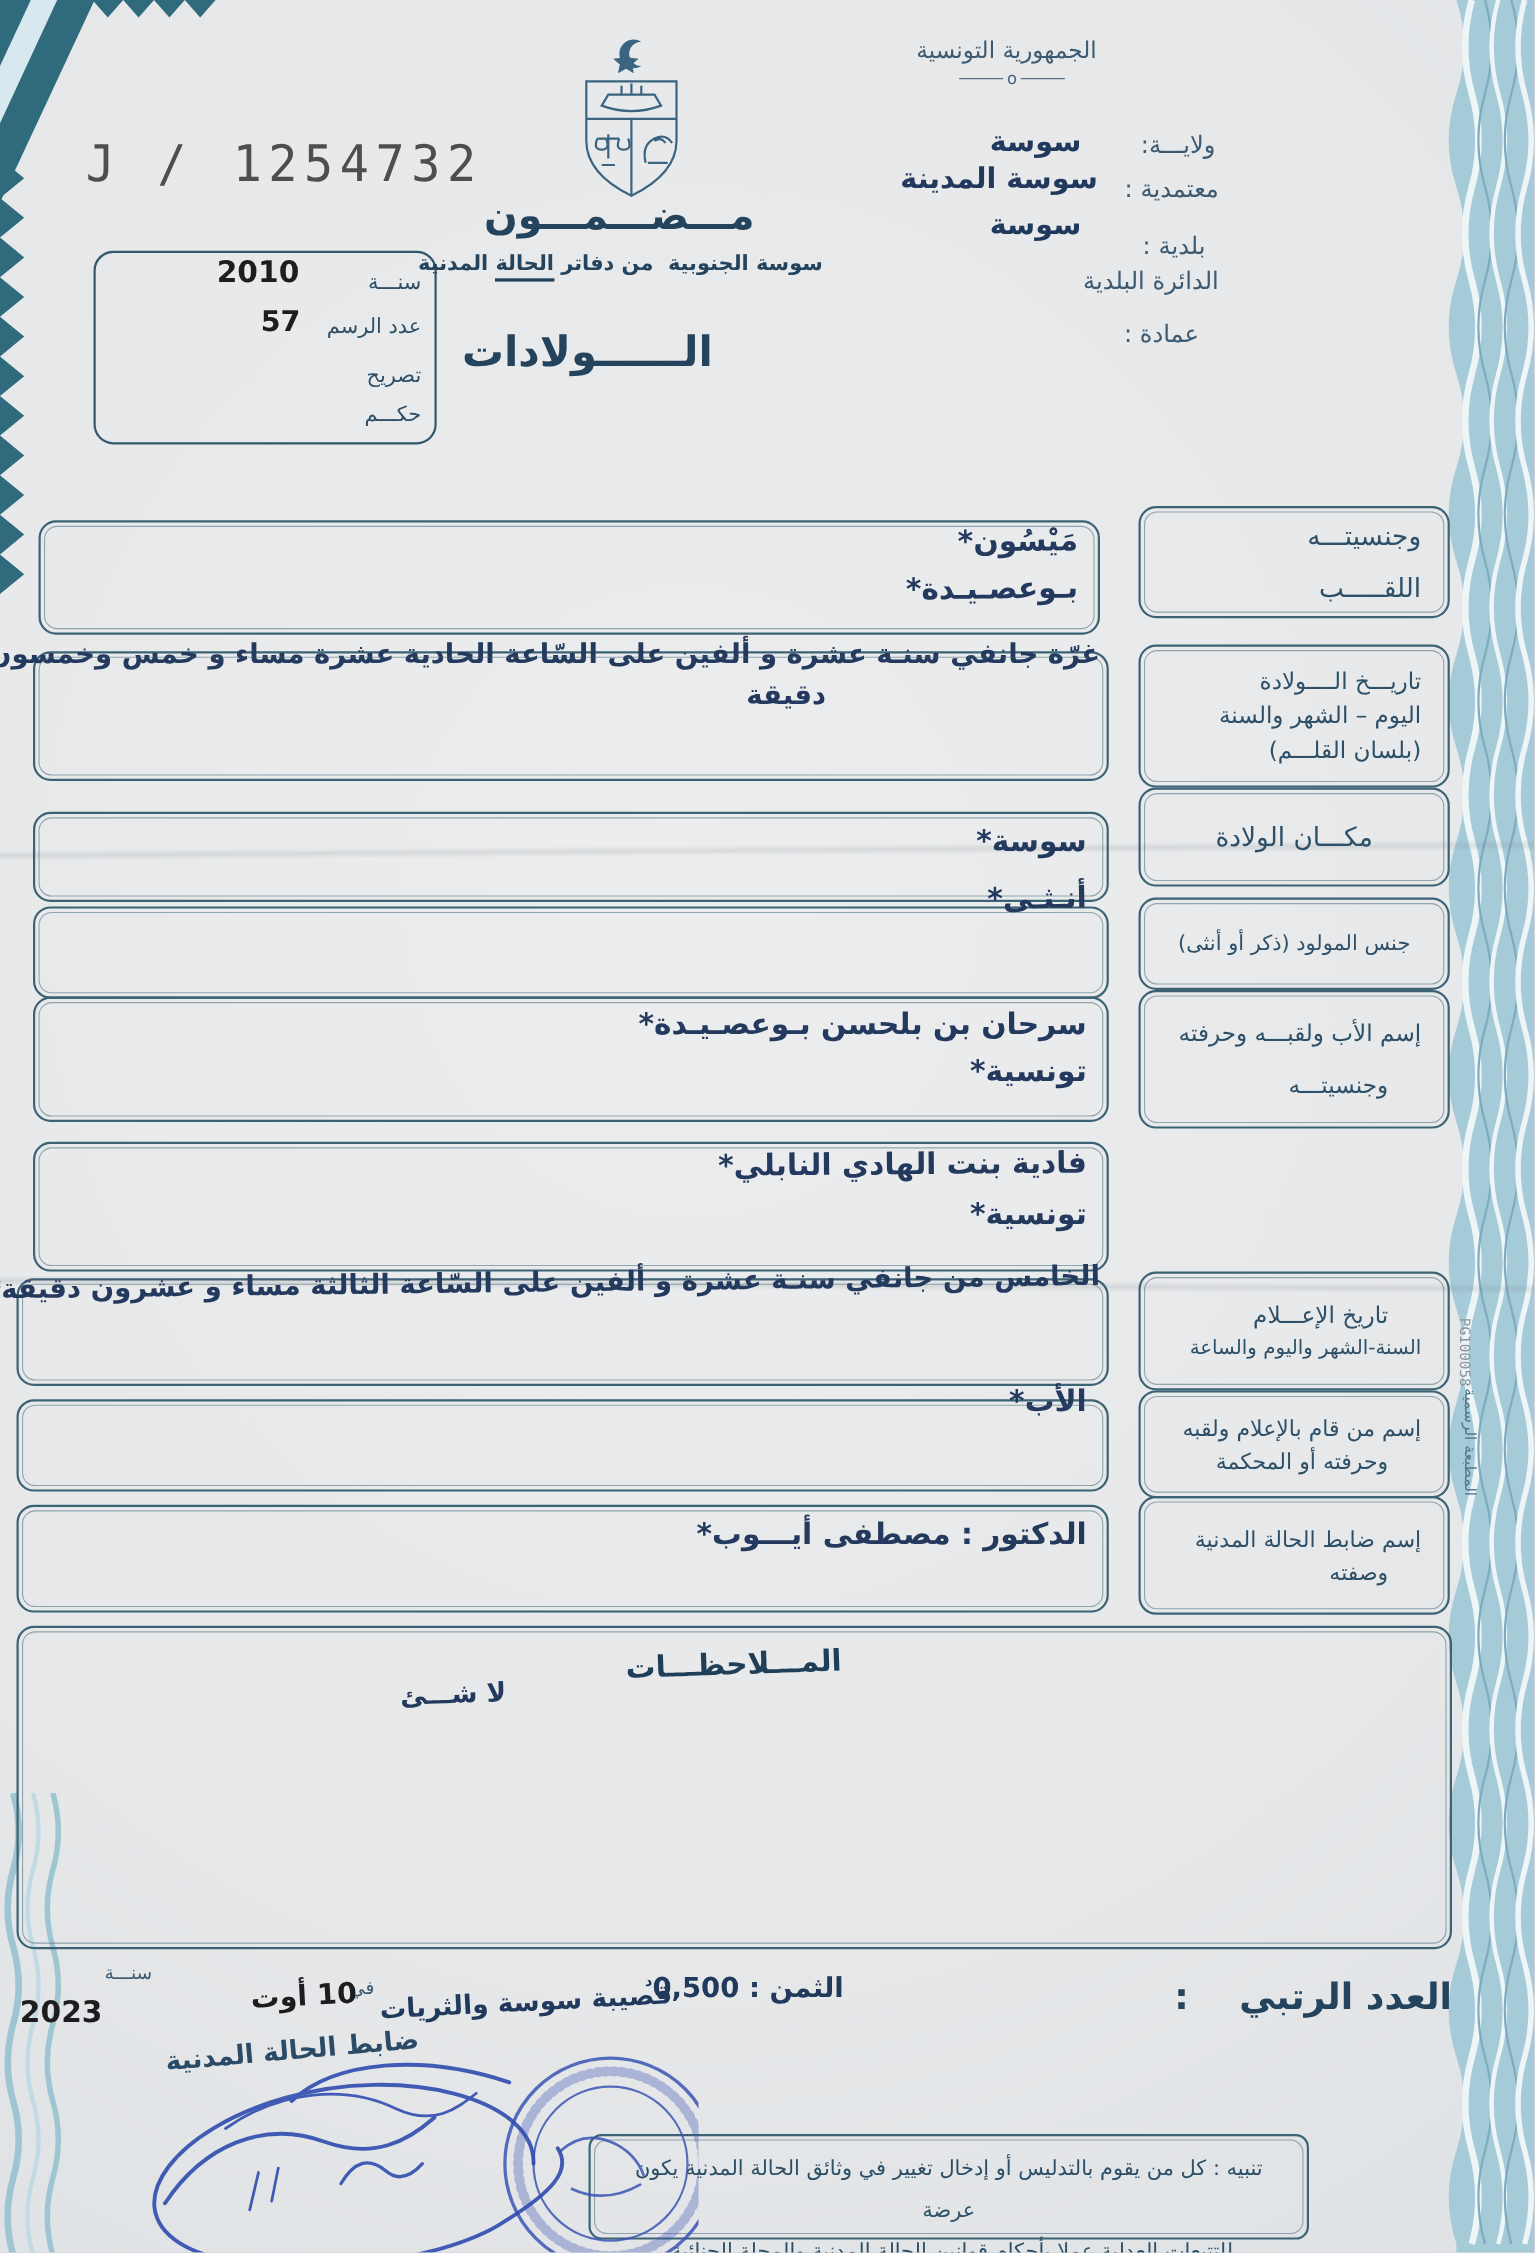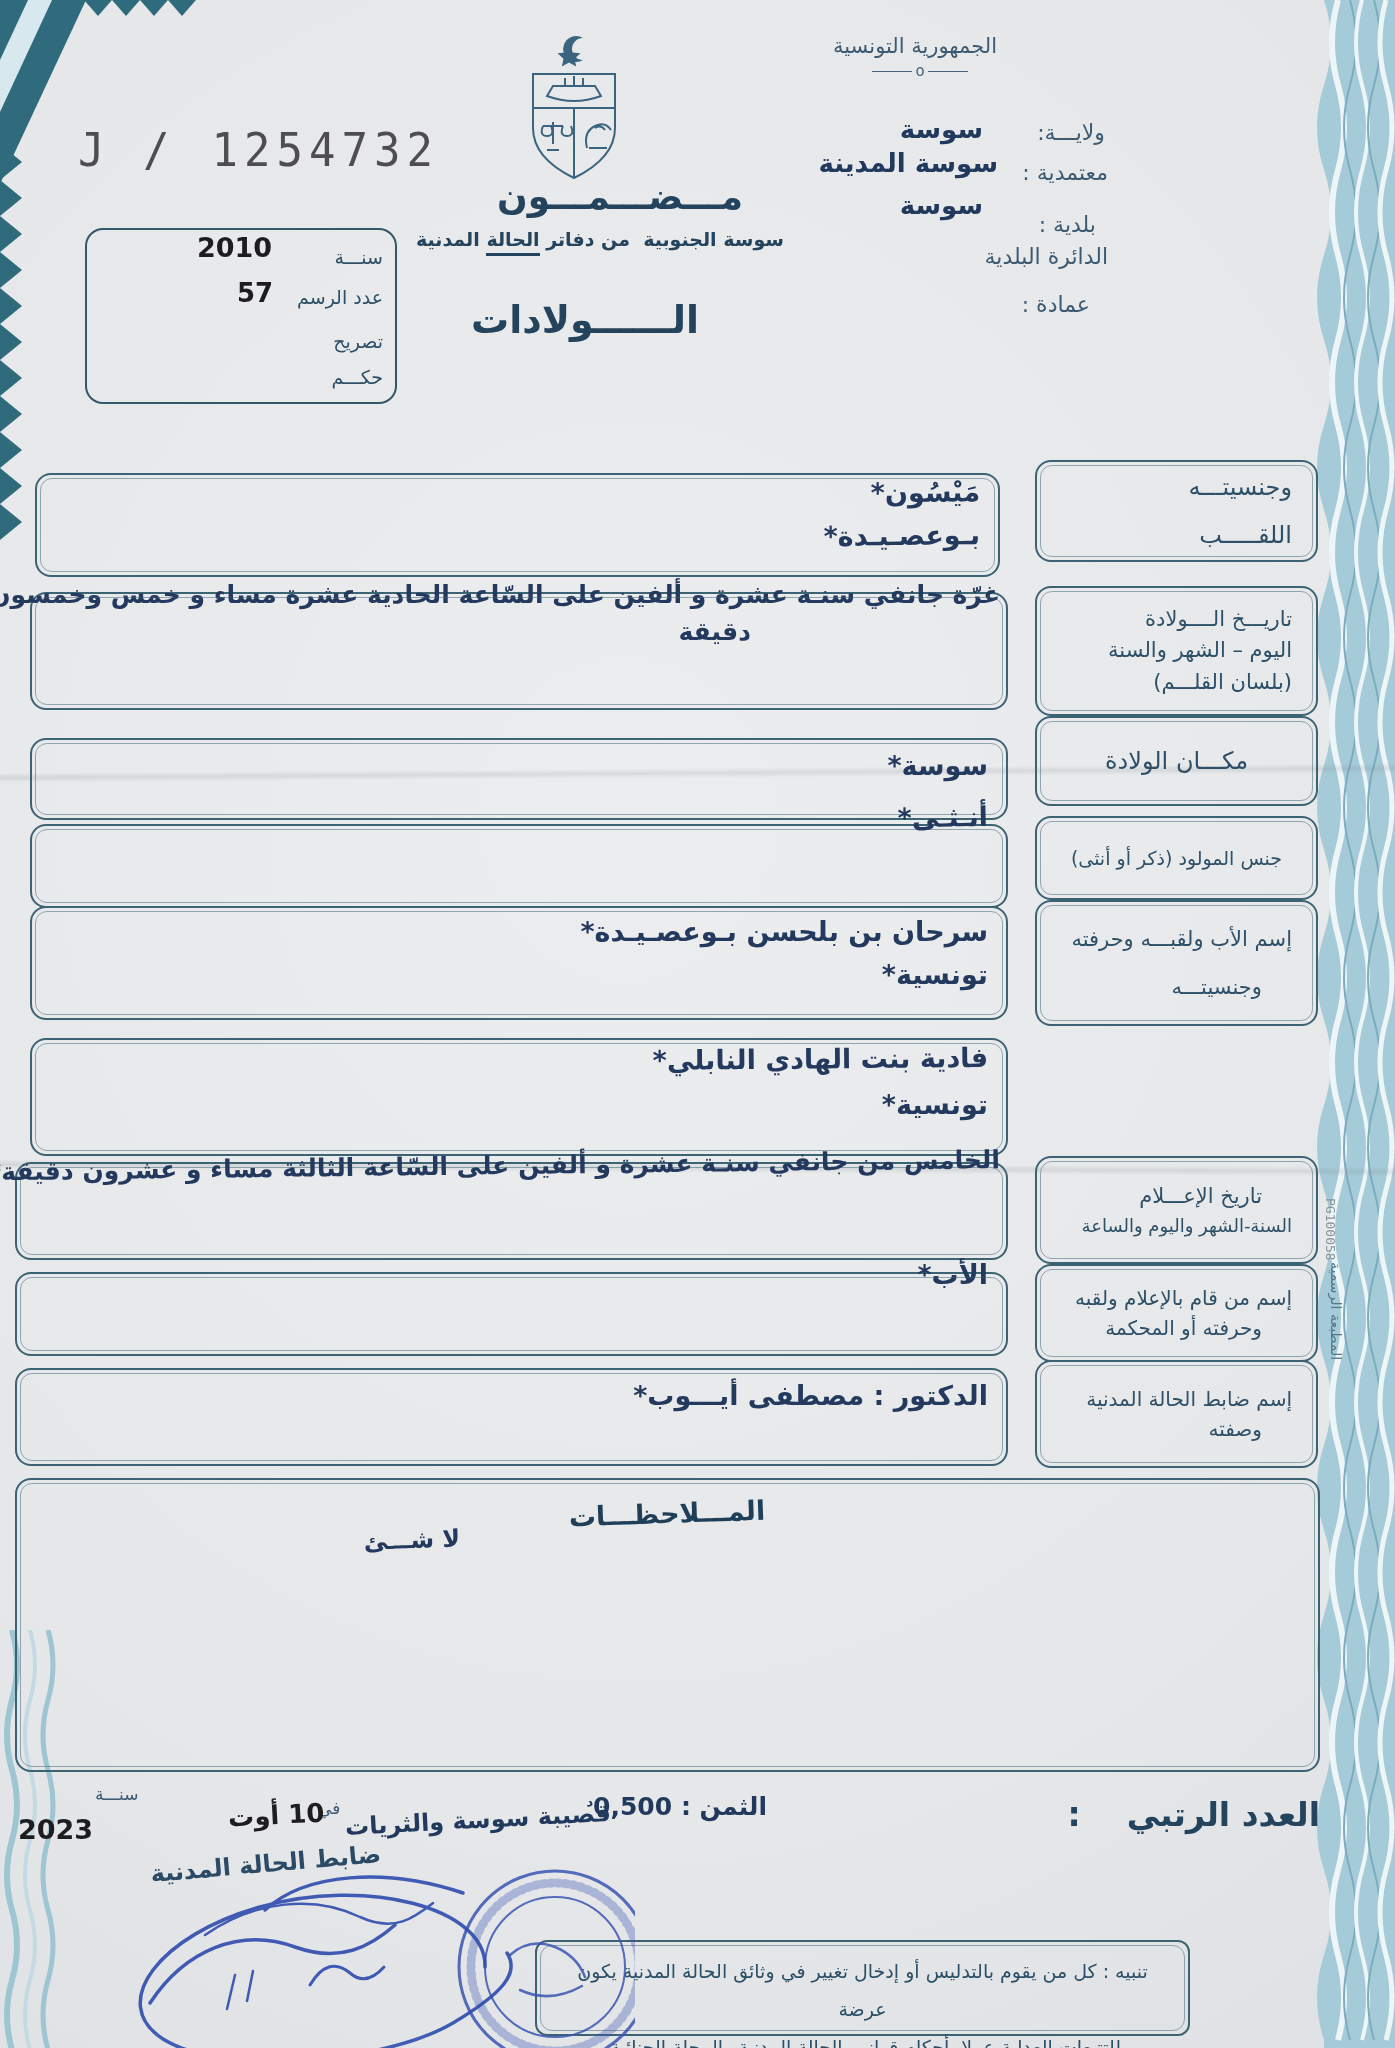--- a/index.html
+++ b/index.html
@@ -16,21 +16,21 @@
   .vb,.lb{position:absolute;border:2px solid #3c6374;border-radius:16px}
   .vb::before,.lb::before{content:'';position:absolute;inset:3px;border:1px solid rgba(58,95,113,.5);border-radius:12px;pointer-events:none}
   .lb{direction:rtl;display:flex;flex-direction:column;justify-content:center;
       text-align:right;color:#2d5068;font-size:21px;line-height:1.5;padding:6px 24px 6px 10px}
   .lb.center{text-align:center;padding:6px 10px}
   .val{direction:rtl;font-weight:700;color:#24395e;font-size:27px;text-align:right;padding-right:18px}
   .lab-sm{font-size:19px}
   .ind{margin-right:30px}
   .hlabel{direction:rtl;color:#3c5a72;font-size:22px;white-space:nowrap}
   .hvalue{direction:rtl;color:#21395c;font-weight:700;font-size:26px;white-space:nowrap}
-  .title{direction:rtl;color:#24435c;font-weight:700;text-align:center;white-space:nowrap}
+  .title{direction:rtl;color:#24435c;font-weight:700;text-align:left;white-space:nowrap}
   .num{font-weight:700;color:#1d1d1f}
   .crease{position:absolute;left:0;width:100%;height:10px;
     background:linear-gradient(180deg,transparent,rgba(110,118,124,.16),transparent)}
   .ref-lab{position:absolute;direction:rtl;font-size:19px;color:#2d5068;white-space:nowrap}
   sup.unit{font-size:13px;vertical-align:super}
   svg{display:block}
 </style>
 </head>
 <body>
 

